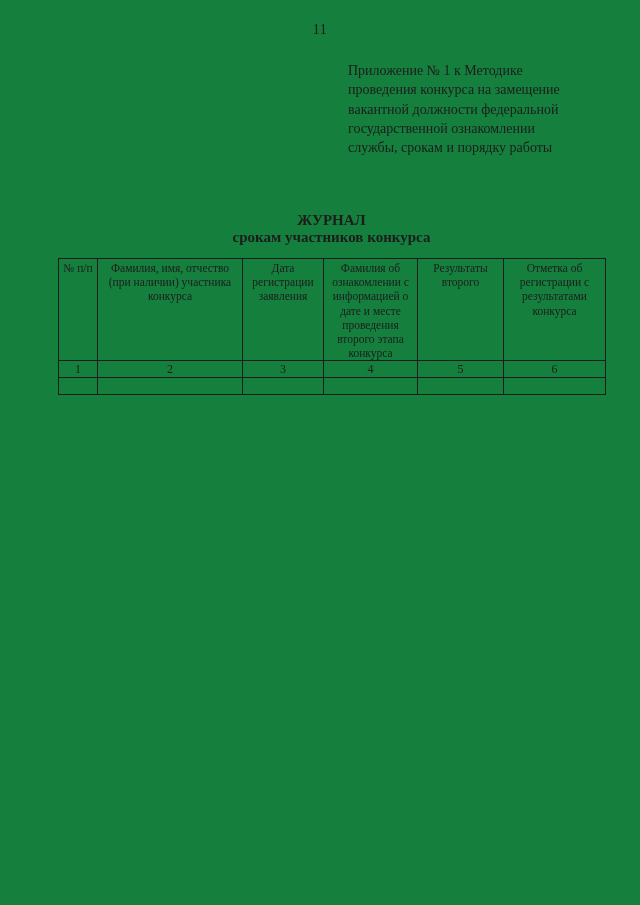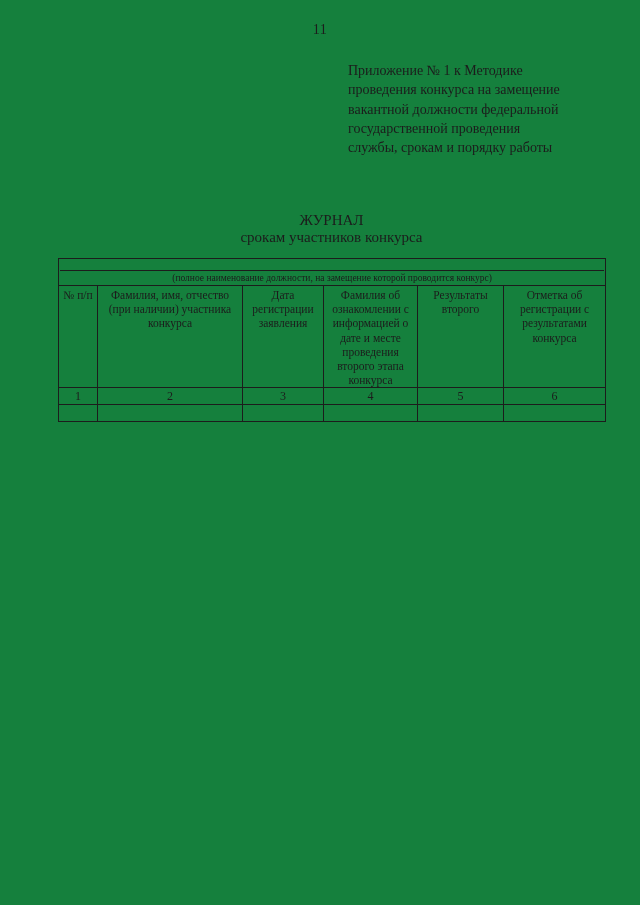--- a/index.html
+++ b/index.html
@@ -36,21 +36,21 @@
   .appendix .line {
     line-height: 19.3px;
     white-space: nowrap;
   }
   .doc-title {
     position: absolute;
     top: 212px;
     left: 58px;
     width: 547px;
     text-align: center;
-    font-weight: normal;
+    font-weight: bold;
     font-size: 15px;
   }
   .doc-title .t1 { line-height: 17px; }
   .doc-title .t2 { line-height: 17px; }
 
   table.journal {
     position: absolute;
     top: 258px;
     left: 58px;
     width: 547px;
@@ -101,45 +101,39 @@
 <body>
 
 <div class="page">
 
   <div class="page-number">11</div>
 
   <div class="appendix">
     <div class="line">Приложение № 1 к Методике</div>
     <div class="line">проведения конкурса на замещение</div>
     <div class="line">вакантной должности федеральной</div>
-    <div class="line">государственной проведения</div>
+    <div class="line">государственной ознакомлении</div>
     <div class="line">службы, срокам и порядку работы</div>
   </div>
 
   <div class="doc-title">
     <div class="t1">ЖУРНАЛ</div>
     <div class="t2">срокам участников конкурса</div>
   </div>
 
   <table class="journal">
     <colgroup>
       <col style="width:39px">
       <col style="width:145px">
       <col style="width:81px">
       <col style="width:94px">
       <col style="width:86px">
       <col style="width:102px">
     </colgroup>
     <tbody>
-      <tr class="caption-row">
-        <td colspan="6">
-          <div class="fill-line"></div>
-          <div class="table-caption">(полное наименование должности, на замещение которой проводится конкурс)</div>
-        </td>
-      </tr>
       <tr class="header-row">
         <th>№ п/п</th>
         <th>Фамилия, имя, отчество (при наличии) участника конкурса</th>
         <th>Дата регистрации заявления</th>
         <th>Фамилия об ознакомлении с информацией о дате и месте проведения второго этапа конкурса</th>
         <th>Результаты второго</th>
         <th>Отметка об регистрации с результатами конкурса</th>
       </tr>
       <tr class="index-row">
         <td>1</td>

